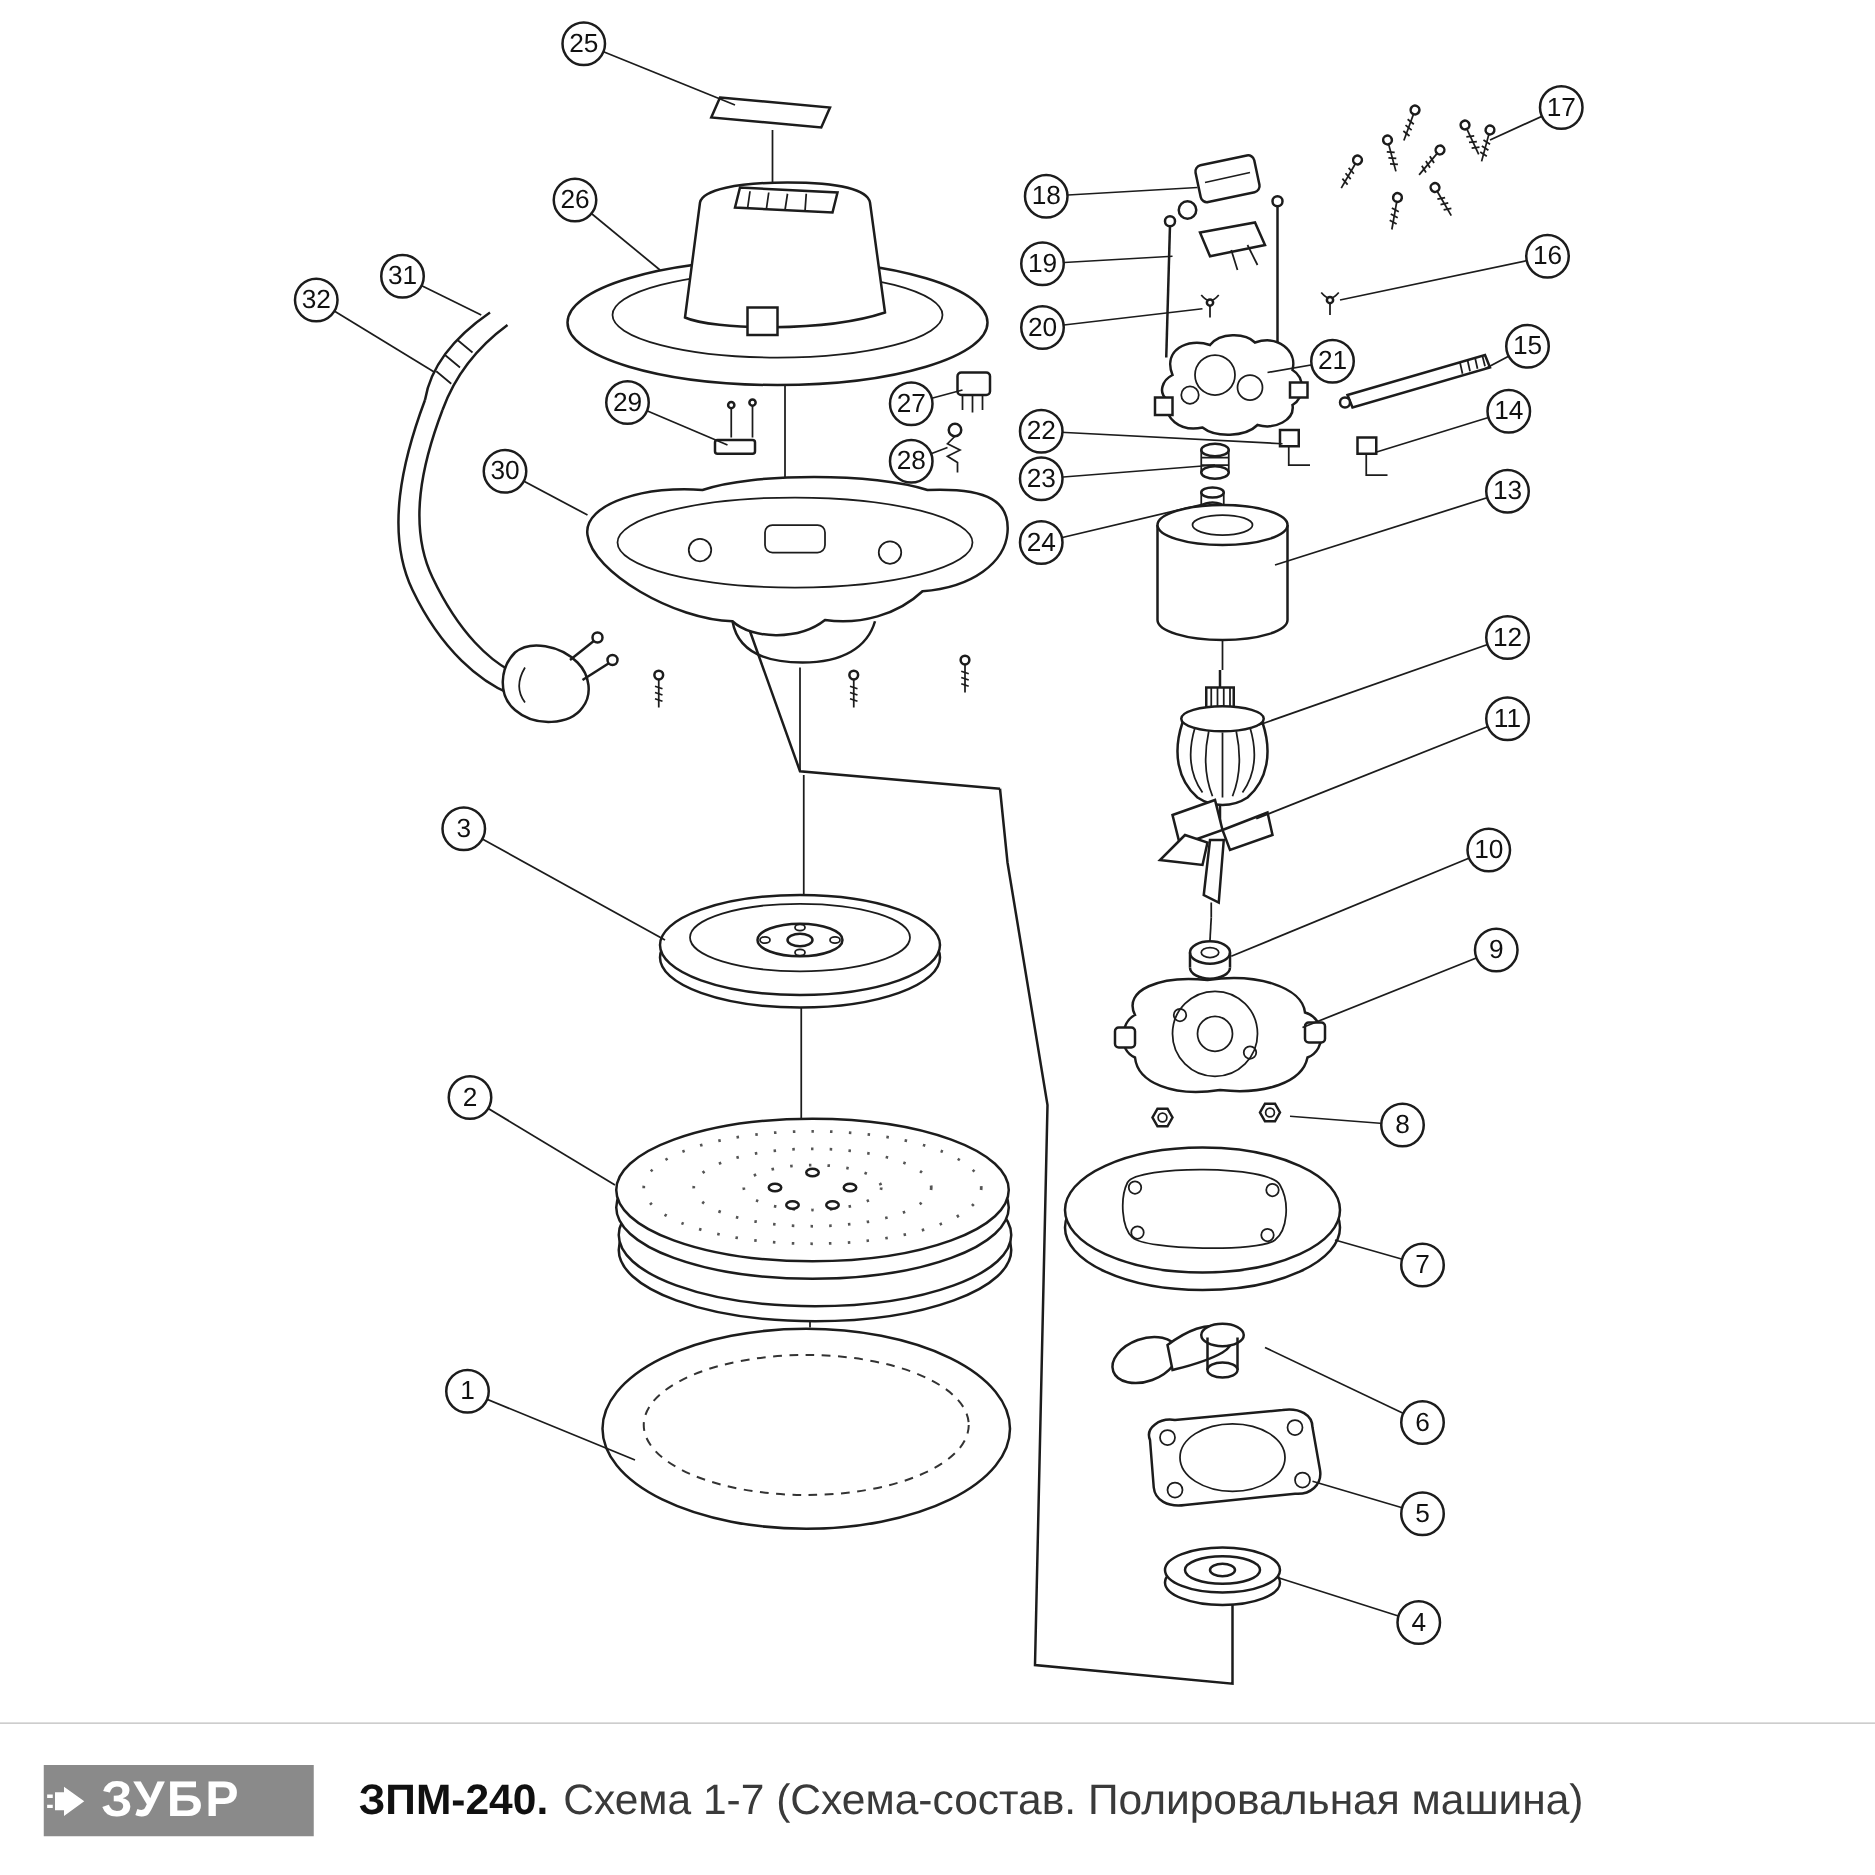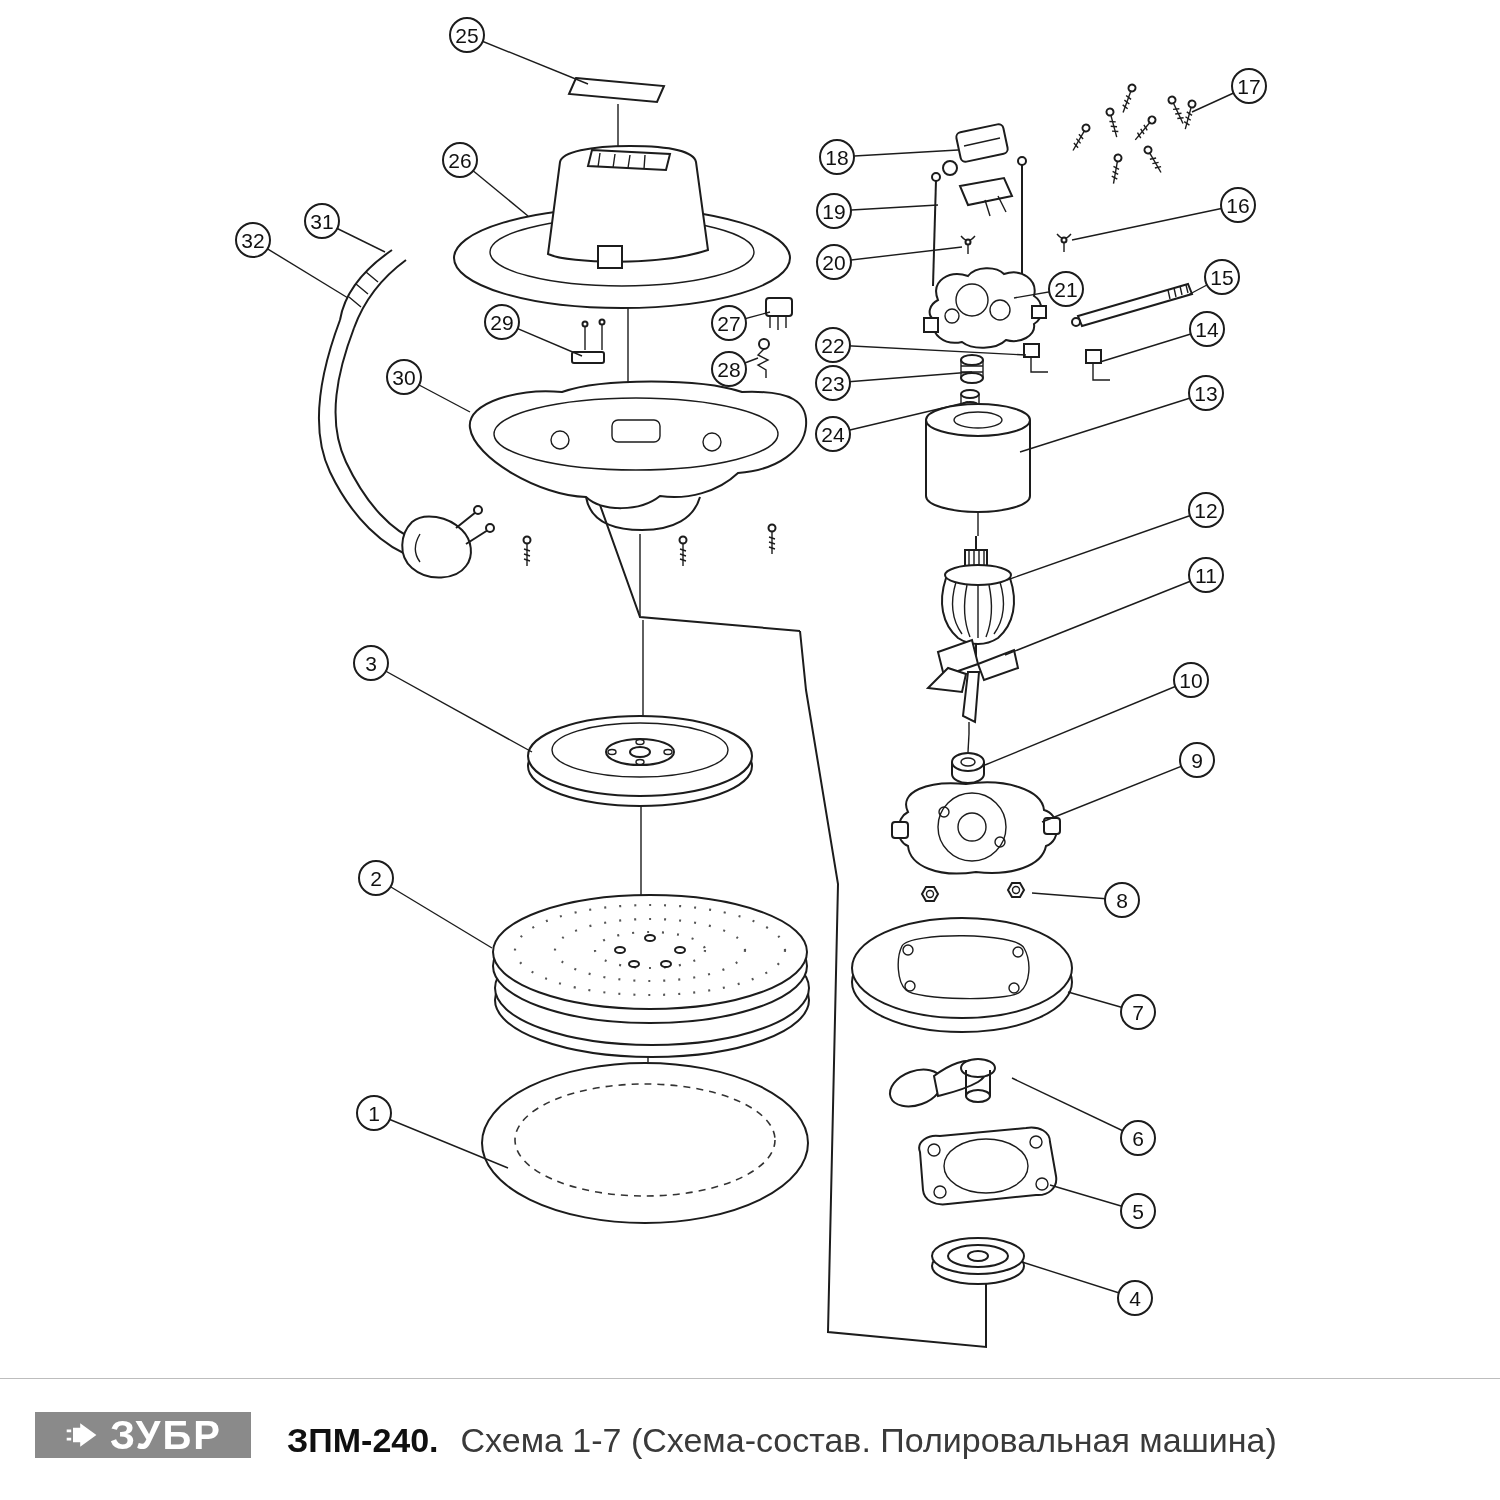--- a/index.html
+++ b/index.html
@@ -8,27 +8,27 @@
   svg.diagram{display:block;}
   .fw{fill:#fff;stroke:#1c1c1c;stroke-width:2;}
   .ln{stroke:#1c1c1c;stroke-width:2;fill:none;}
   .ln-thin{stroke:#1c1c1c;stroke-width:1.4;fill:none;}
   .dots{fill:none;stroke:#555;stroke-width:2.2;stroke-dasharray:2 13;}
   .dash{fill:none;stroke:#333;stroke-width:1.6;stroke-dasharray:7 6;}
   .leader{stroke:#1c1c1c;stroke-width:1.4;}
   .cc{fill:#fff;stroke:#1c1c1c;stroke-width:2;}
   .ct{font-size:21px;fill:#111;text-anchor:middle;font-family:"Liberation Sans",sans-serif;}
   .footer{position:absolute;left:0;top:1378px;width:1500px;height:122px;border-top:1px solid #bdbdbd;background:#fff;}
-  .logo{position:absolute;left:35px;top:33px;width:216px;height:46px;background:#8a8a8a;color:#fff;
-        display:flex;align-items:center;justify-content:center;gap:10px;font-weight:bold;
+  .logo{position:absolute;left:35px;top:33px;width:216px;height:57px;background:#8a8a8a;color:#fff;
+        display:flex;align-items:center;gap:10px;font-weight:bold;
         font-size:40px;letter-spacing:2px;}
   .logo-icon{display:flex;align-items:center;}
   .caption{position:absolute;left:287px;top:33px;height:57px;display:flex;align-items:center;
            font-size:34px;color:#3a3a3a;white-space:nowrap;}
-  .model{font-weight:bold;color:#101010;margin-right:22px;}
+  .model{font-weight:bold;color:#101010;margin-right:12px;}
 </style>
 </head>
 <body>
 
 <div class="page">
 
 <svg class="diagram" width="1500" height="1378" viewBox="0 0 1500 1378">
 
   <defs>
     <g id="screw">

